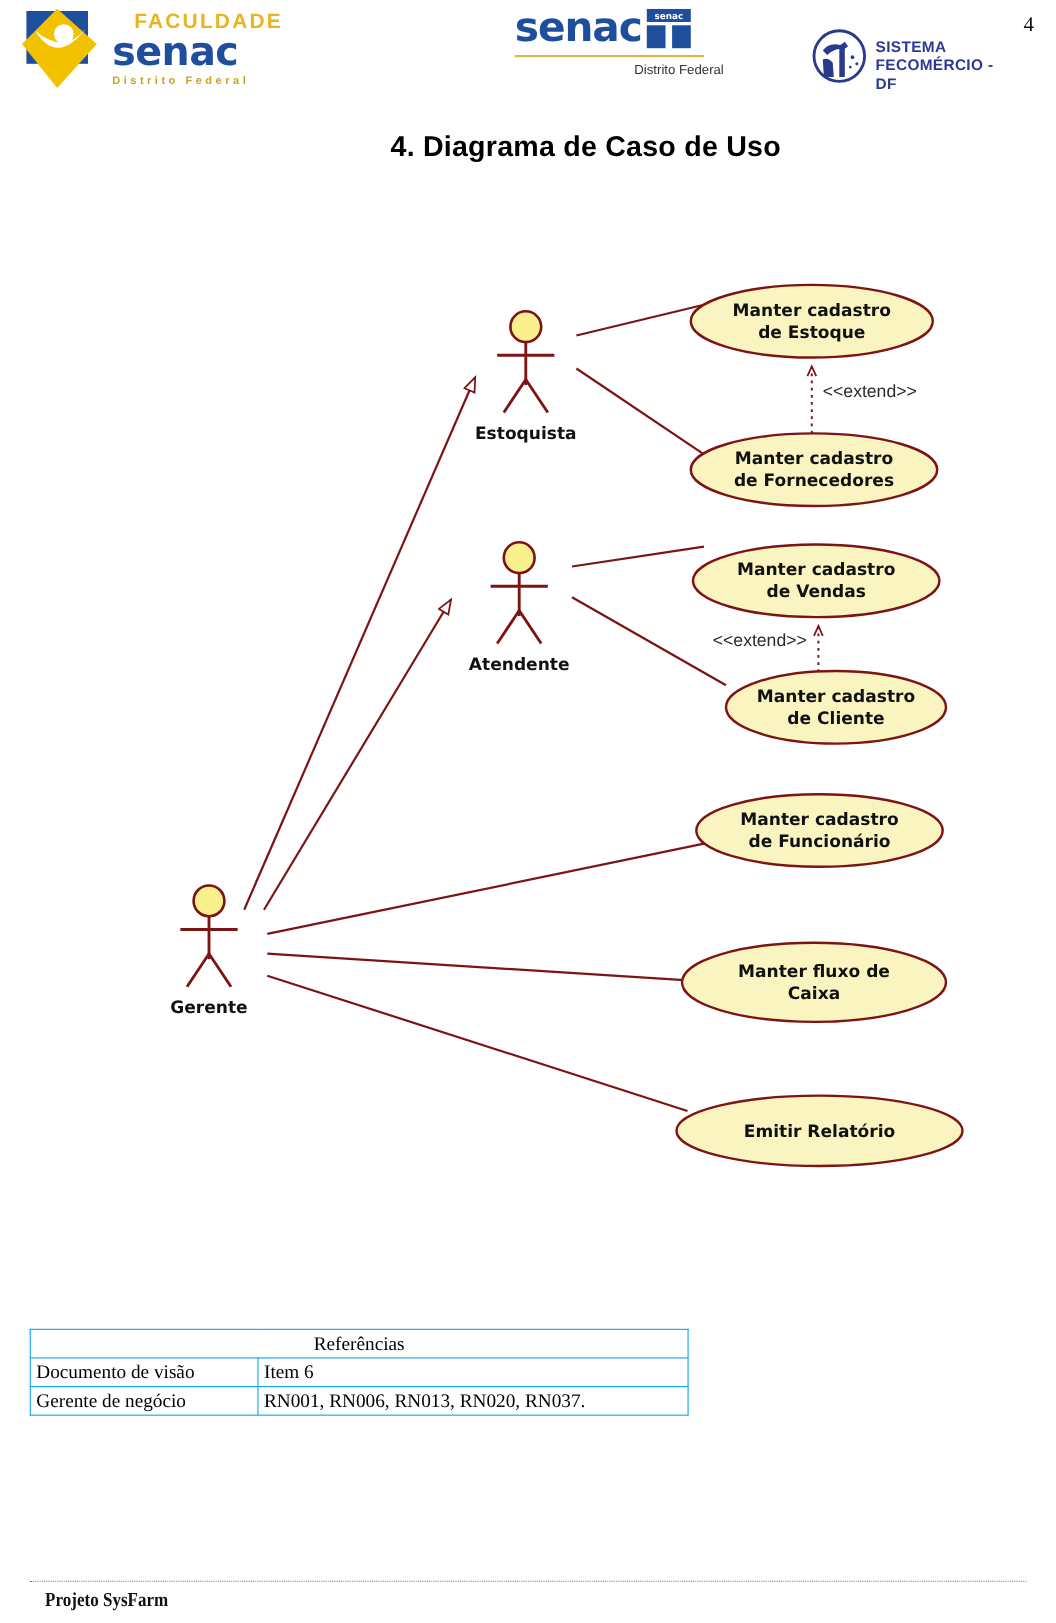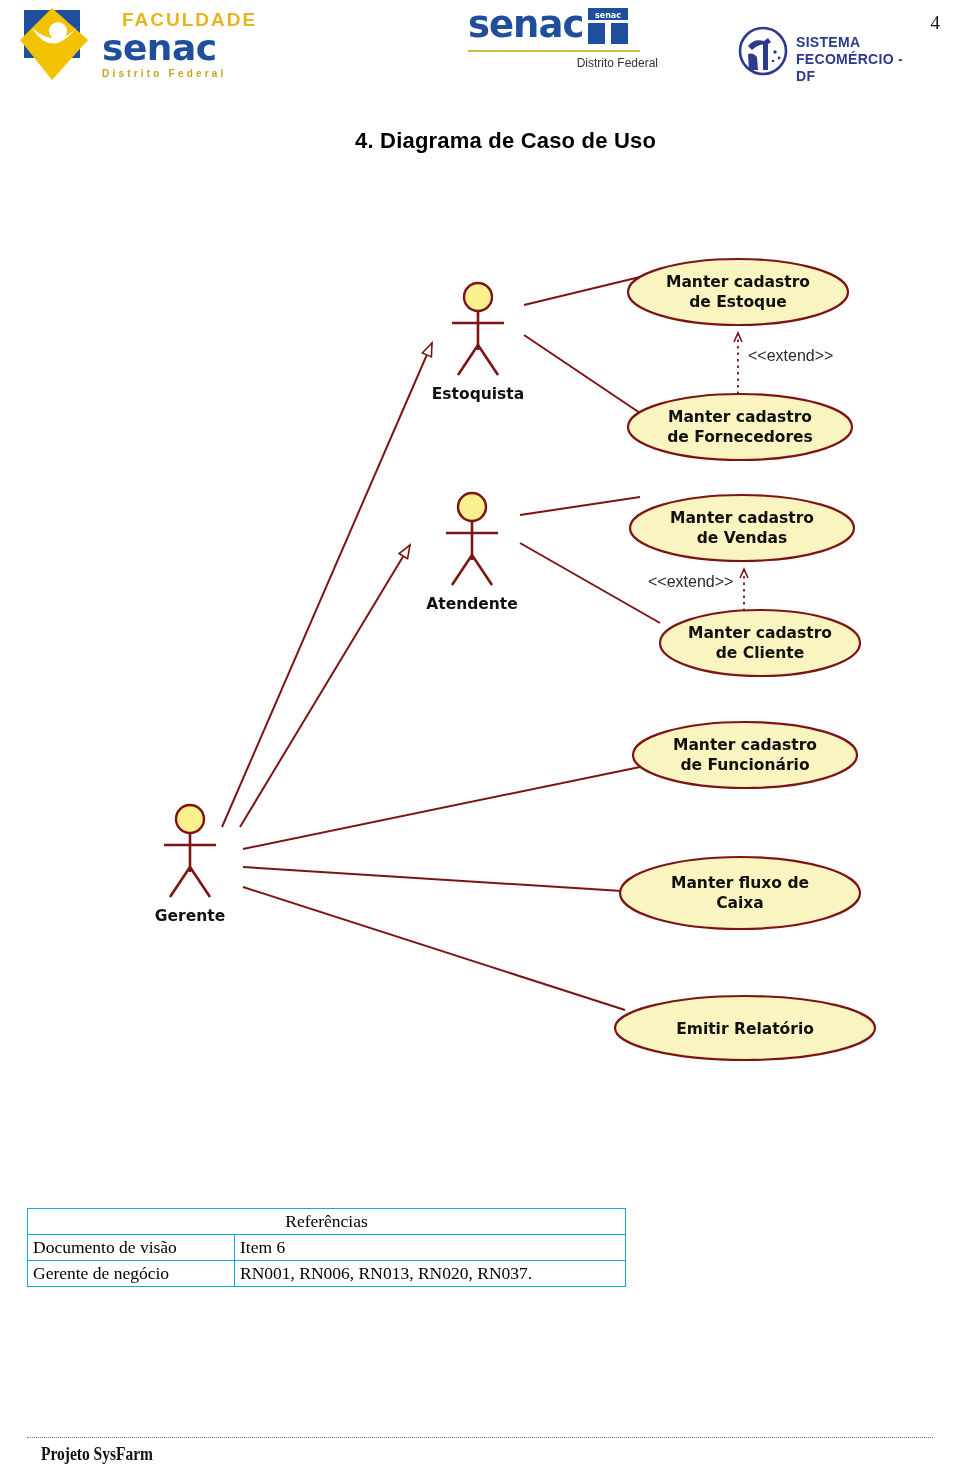--- a/index.html
+++ b/index.html
@@ -124,22 +124,22 @@
     position: absolute;
     right: 20px; top: 12px;
     font-size: 19px;
     color: #111111;
     font-family: "Liberation Serif", serif;
   }
 
   
   #doc-title {
     position: absolute;
-    left: 355px; top: 128px;
-    font-size: 22px;
+    left: 355px; top: 118px;
+    font-size: 26px;
     font-weight: bold;
     color: #000000;
     font-family: "Liberation Sans", sans-serif;
     letter-spacing: 0.2px;
   }
 
   
   #diagram {
     position: absolute;
     left: 0; top: 215px;

